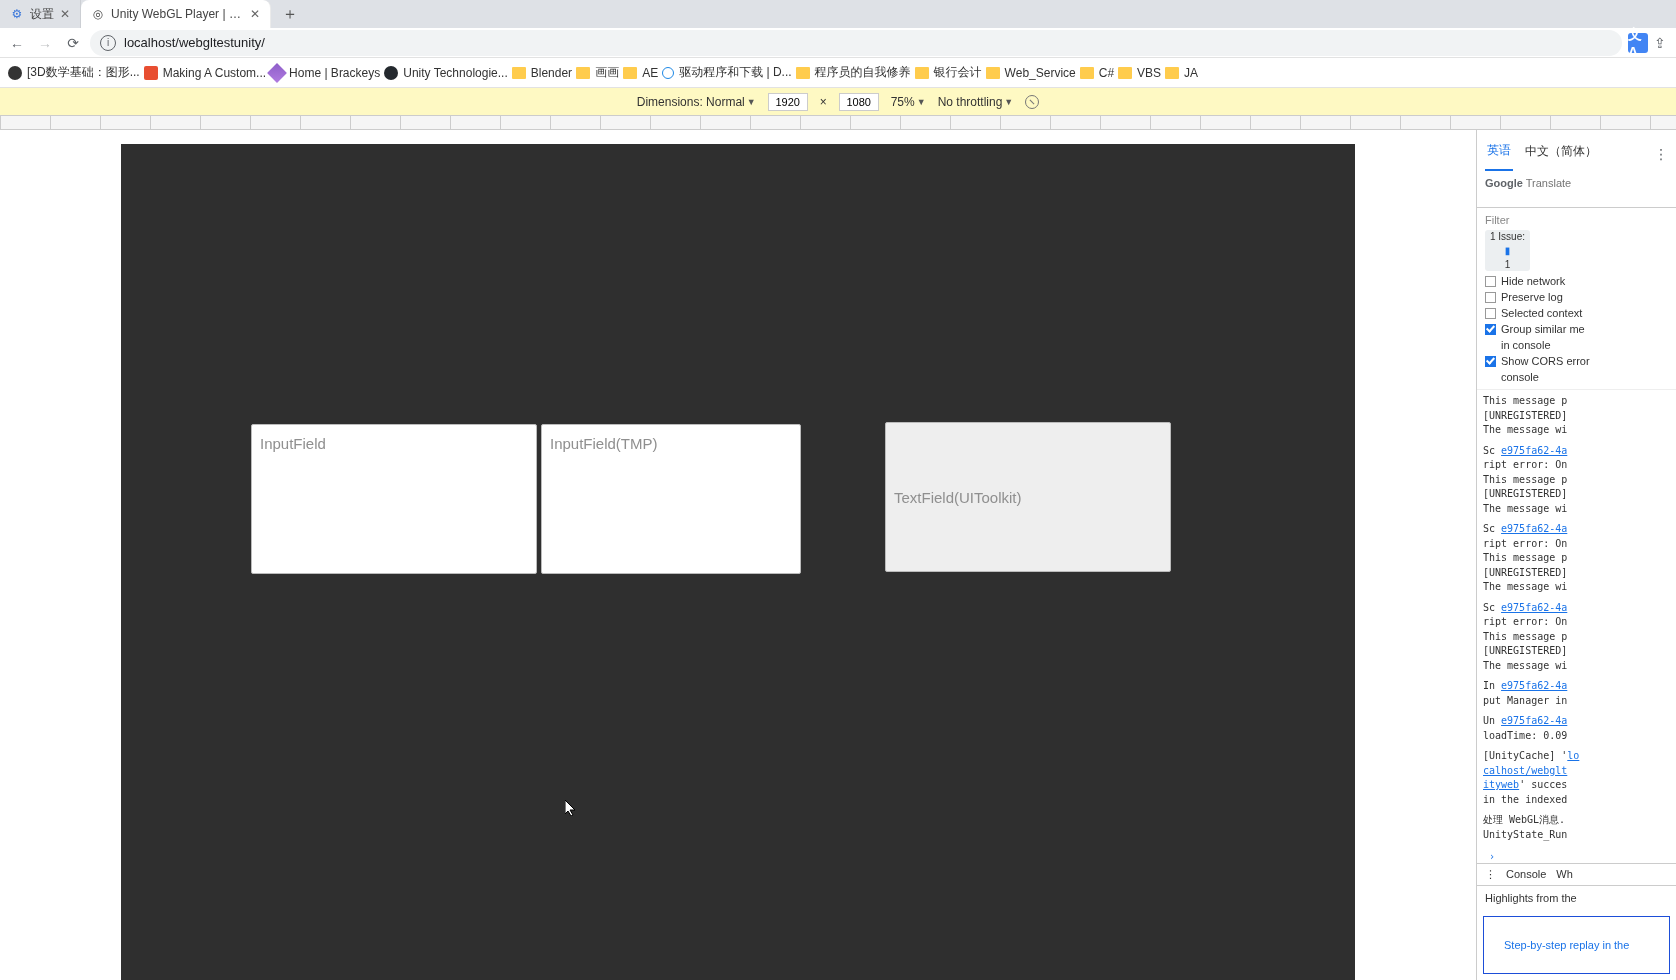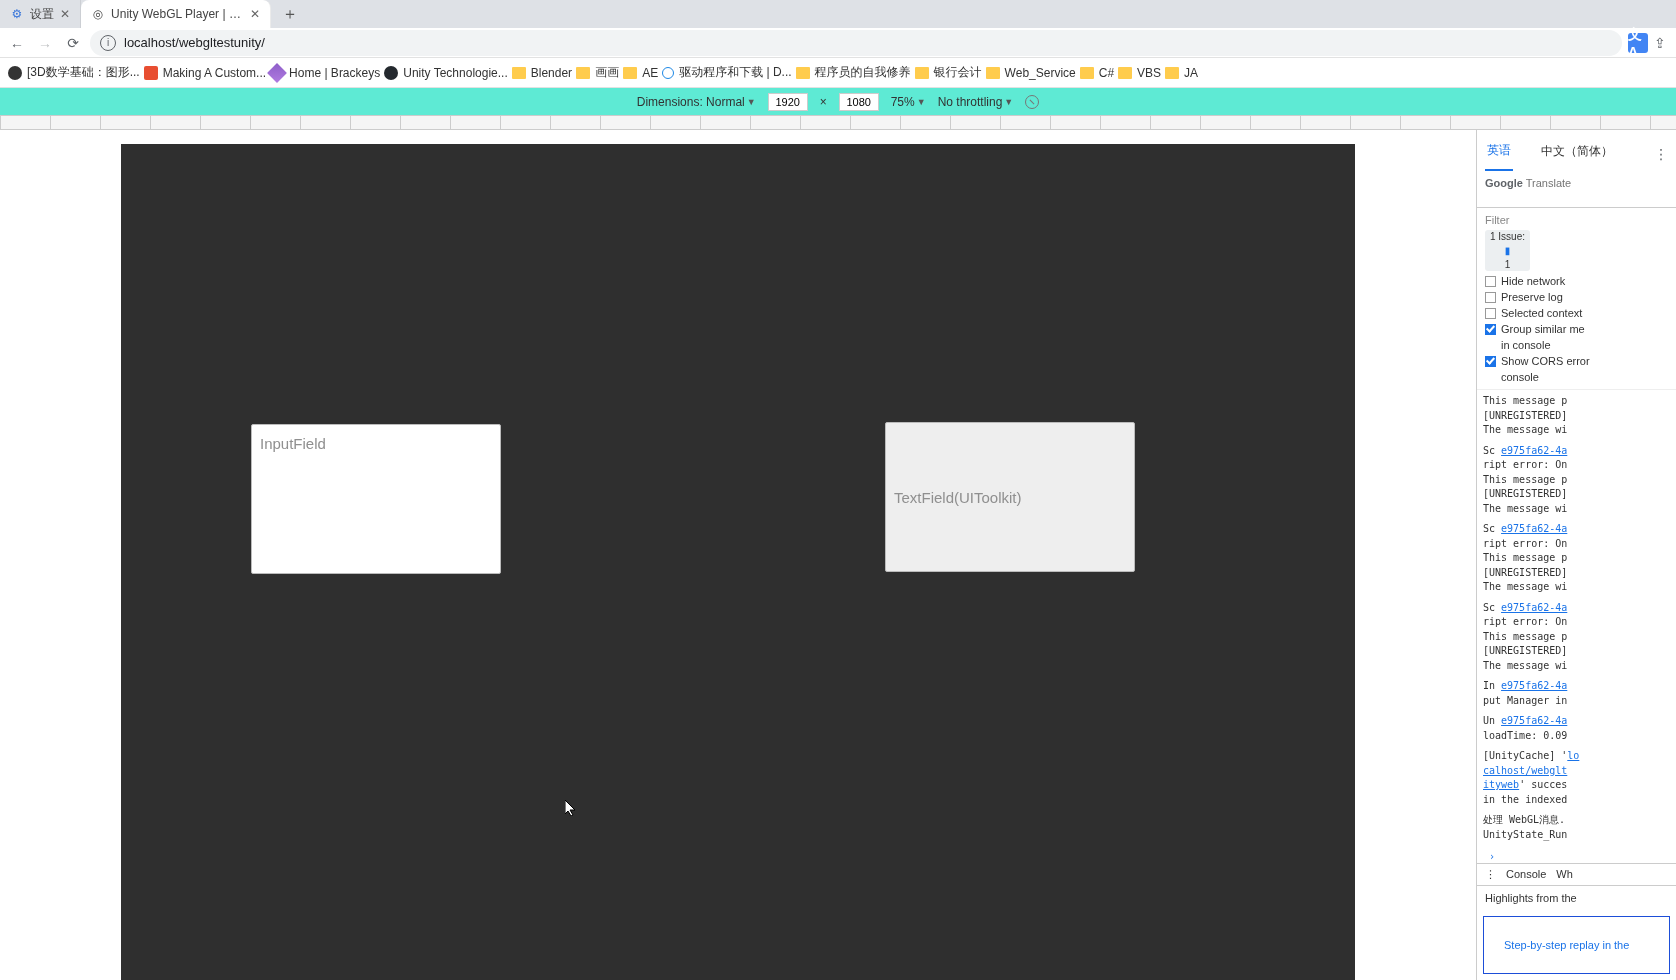--- a/index.html
+++ b/index.html
@@ -62,21 +62,21 @@
     .bk-icon { width:14px;height:14px;display:inline-block; }
     .bk-folder { width:14px;height:12px;background:#ffcc4d;border-radius:1px; }
     .bk-red { background:#e84e31;border-radius:2px; }
     .bk-diamond { background:linear-gradient(135deg,#8e5ec9,#b07be0);transform:rotate(45deg); }
     .bk-github { background:#24292e;border-radius:50%; }
     .bk-blue { width:12px;height:12px;border:1.5px solid #1e88e5;border-radius:50%; }
     .bk-dark { background:#333;border-radius:50%; }
     
     .device-bar {
       display:flex; align-items:center; justify-content:center; gap:12px;
-      height:28px; background:#5eead4; font-size:12px; color:#333;
+      height:28px; background:#fef9c3; font-size:12px; color:#333;
       border-bottom:1px solid #ccc; position:relative;
     }
     .dim-input { width:40px; height:18px; border:1px solid #ccc; text-align:center; font-size:11px; }
     .dropdown-sm { display:inline-flex; align-items:center; gap:2px; color:#333; cursor:pointer; }
     .caret { font-size:9px; color:#555; }
     .rotate-icon { width:14px;height:14px;border:1px solid #777;border-radius:50%;position:relative; }
     .rotate-icon::after { content:""; position:absolute; width:6px;height:1px;background:#777;top:50%;left:50%;transform:translate(-50%,-50%) rotate(45deg); }
     
     .ruler {
       height:14px; background:#f5f5f5; border-bottom:1px solid #ccc;
@@ -84,33 +84,33 @@
       position:relative;
     }
     
     .main-wrap { display:flex; height: calc(100vh - 130px); }
     .viewport-area { flex:1; background:#fff; display:flex; justify-content:center; padding-top:14px; }
     .canvas {
       width:1234px; height:100%; background:#2f2f2f; position:relative;
     }
     .ui-field {
       position:absolute; background:#fff; border:1px solid #bbb;
-      width:250px; height:150px; padding:10px 8px; font-size:15px;color:#8f8f8f;
+      width:286px; height:150px; padding:10px 8px; font-size:15px;color:#8f8f8f;
       border-radius:2px;
     }
     .ui-field.center-label { display:flex; align-items:center; background:#eee; }
     
     .devtools {
       width:200px; background:#fff; border-left:1px solid #ccc;
       display:flex; flex-direction:column; font-size:11px; overflow:hidden;
     }
     .translate-popup {
       height:78px; border-bottom:1px solid #ccc; padding:6px 8px;
     }
-    .tp-tabs { display:flex; gap:26px; font-size:12px; align-items:center; }
+    .tp-tabs { display:flex; gap:10px; font-size:12px; align-items:center; }
     .tp-tab { padding:6px 2px 10px; cursor:pointer; }
     .tp-tab.active { color:#1a73e8; border-bottom:2px solid #1a73e8; }
     .tp-more { margin-left:auto; color:#5f6368; font-size:14px; cursor:pointer; }
     .tp-brand { font-size:11px; color:#757575; margin-top:6px; }
     .tp-google { font-weight:bold; color:#5f6368; }
     .dt-section { border-bottom:1px solid #eee; padding:4px 8px; }
     .dt-row { display:flex; align-items:center; gap:5px; padding:2px 0; white-space:nowrap; }
     .issue-badge { background:#eceff1;border-radius:3px;padding:1px 5px;display:inline-flex;align-items:center;gap:3px;font-size:10px;flex-direction:column; }
     .issue-icon { color:#1a73e8;font-size:10px; }
     .cb { width:11px;height:11px;border:1px solid #999;display:inline-block;position:relative; }
@@ -238,20 +238,23 @@
 </div>
 <div class="ruler"></div>
 
 <div class="main-wrap">
 
   <div class="viewport-area">
     <div class="canvas">
       <div class="ui-field" style="left:130px;top:280px">
         <span>InputField</span>
       </div>
+      <div class="ui-field" style="left:420px;top:280px;width:260px">
+        <span>InputField(TMP)</span>
+      </div>
       <div class="ui-field center-label" style="left:764px;top:278px">
         <span>TextField(UIToolkit)</span>
       </div>
       <svg style="position:absolute;left:444px;top:656px" width="12" height="16">
           <path d="M0 0 L0 14 L3 11 L6 16 L8 15 L5 10 L10 10 Z" fill="#fff" stroke="#000" stroke-width="1"></path>
         </svg>
     </div>
   </div>
 
   <div class="devtools">

